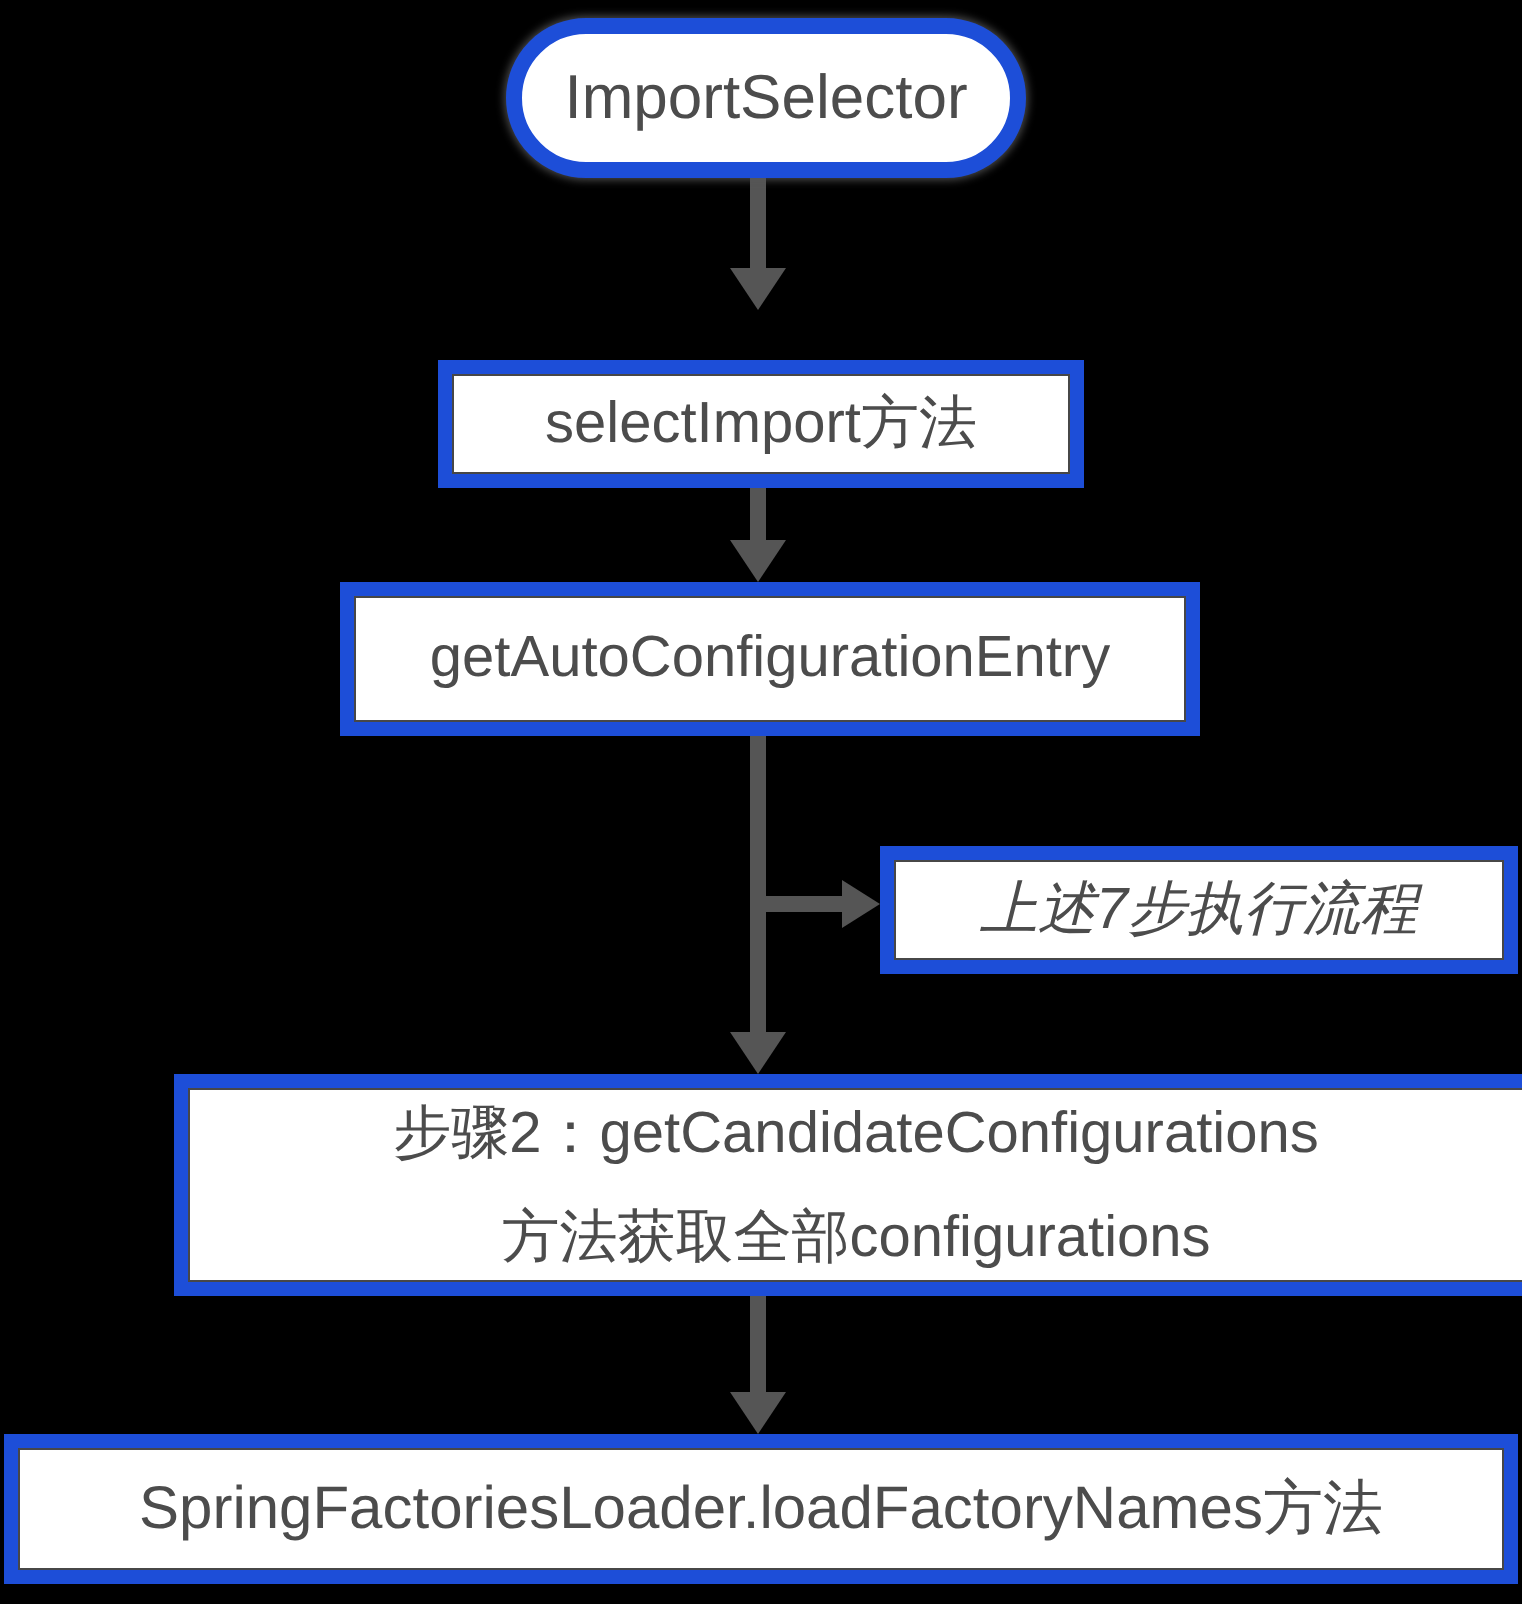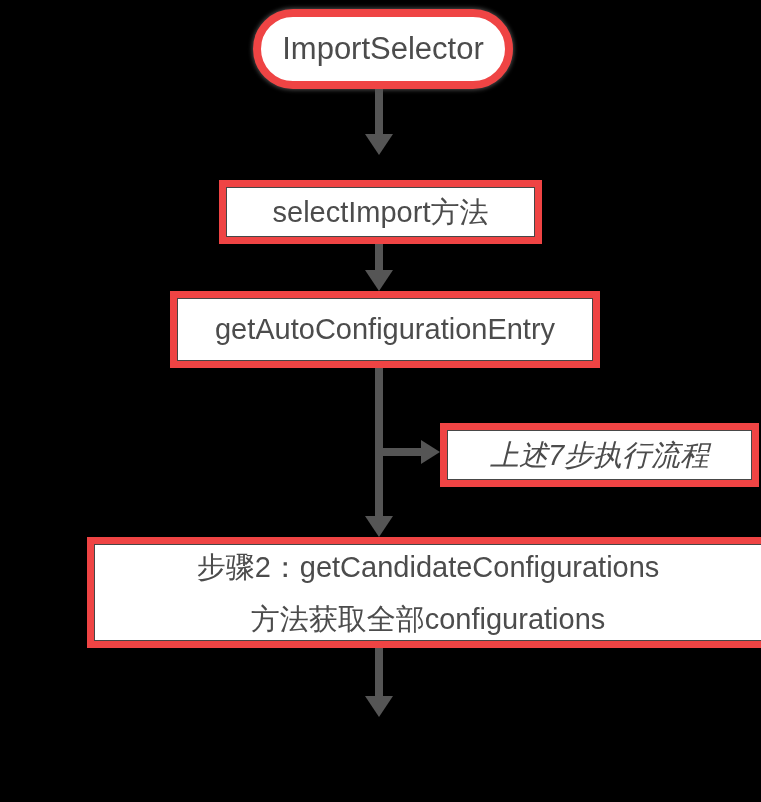--- a/index.html
+++ b/index.html
@@ -12,21 +12,21 @@
     width: 761px;
     height: 802px;
     background: #000000;
     overflow: hidden;
     font-family: "Liberation Sans", "DejaVu Sans", sans-serif;
   }
   .node {
     position: absolute;
     box-sizing: border-box;
     background: #ffffff;
-    border: 7px solid #ef4444;
+    border: 7px solid #1d4ed8;
     box-shadow: inset 0 0 0 1px #474747;
     color: #4c4c4c;
     display: flex;
     flex-direction: column;
     align-items: center;
     justify-content: center;
     text-align: center;
     font-size: 29px;
     line-height: 1.25;
     white-space: nowrap;
@@ -117,14 +117,17 @@
 
   <div class="node box-side">
     <span>上述7步执行流程</span>
   </div>
 
   <div class="node box-candidate">
     <span>步骤2：getCandidateConfigurations</span>
     <span>方法获取全部configurations</span>
   </div>
 
+  <div class="node box-loader">
+    <span>SpringFactoriesLoader.loadFactoryNames方法</span>
+  </div>
 
 </div>
 
 </body></html>

